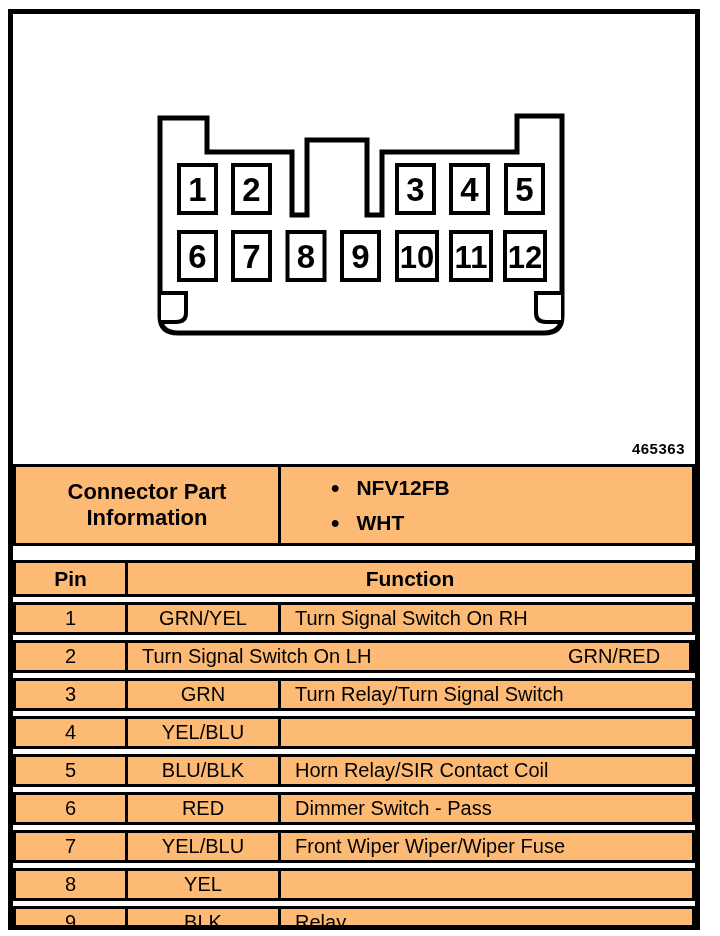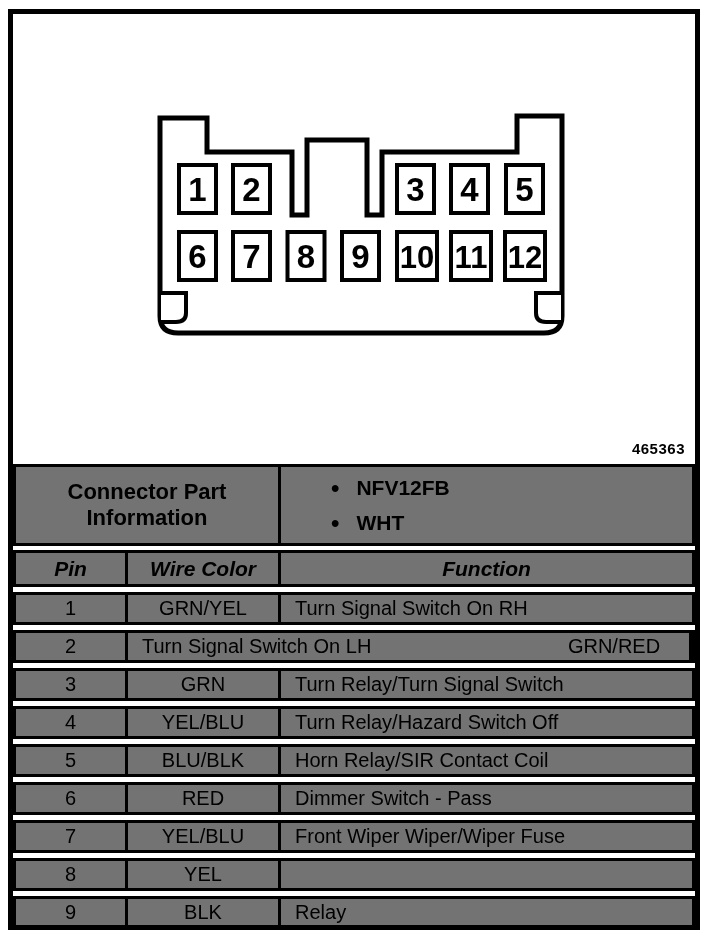--- a/index.html
+++ b/index.html
@@ -14,42 +14,42 @@
   }
   
   .diagram-area{position:relative;height:450px;}
   .diagram-area svg{position:absolute;left:0;top:0;}
   .fig-num{
     position:absolute;right:10px;bottom:7px;
     font-size:15px;font-weight:700;letter-spacing:.5px;
   }
   
   .trow{
-    box-sizing:border-box;border:3px solid #000;background:#737373;
+    box-sizing:border-box;border:3px solid #000;background:#fdba74;
     display:flex;align-items:stretch;
   }
   .cell{box-sizing:border-box;display:flex;align-items:center;}
   .c-center{justify-content:center;text-align:center;}
   .c-left{justify-content:flex-start;}
   .col-pin{width:112px;border-right:3px solid #000;}
   .col-wire{width:153px;border-right:3px solid #000;}
   .col-fn{flex:1;padding-left:14px;}
   .col-info{width:265px;border-right:3px solid #000;}
   .info-row{height:82px;}
   .info-label{
     font-size:22px;font-weight:700;line-height:1.18;
     max-width:195px;margin:0 auto;text-align:center;
   }
   .info-list{
     flex:1;display:flex;flex-direction:column;justify-content:center;
     gap:11px;padding-left:50px;
   }
   .info-item{display:flex;align-items:center;font-size:21px;font-weight:700;}
   .bullet{font-size:24px;line-height:1;margin-right:17px;}
-  .header-row{height:37px;margin-top:4px;font-size:21px;font-weight:700;font-style:italic;}
+  .header-row{height:37px;margin-top:14px;font-size:21px;font-weight:700;}
   .data-row{height:33px;margin-top:5px;font-size:20px;font-weight:400;}
 </style>
 </head>
 <body>
 
 <div class="frame">
 
   <div class="diagram-area">
     <svg width="682" height="450" viewBox="0 0 682 450">
 
@@ -102,21 +102,20 @@
       </div>
       <div class="info-item">
         <span class="bullet">•</span>
         <span>WHT</span>
       </div>
     </div>
   </div>
 
   <div class="trow header-row">
     <div class="cell c-center col-pin">Pin</div>
-    <div class="cell c-center col-wire">Wire Color</div>
     <div class="cell c-center" style="flex:1;">Function</div>
   </div>
 
   <div class="trow data-row">
     <div class="cell c-center col-pin">1</div>
     <div class="cell c-center col-wire">GRN/YEL</div>
     <div class="cell c-left col-fn">Turn Signal Switch On RH</div>
   </div>
   <div class="trow data-row">
     <div class="cell c-center col-pin">2</div>
@@ -124,21 +123,20 @@
     <div class="cell c-center col-wire">GRN/RED</div>
   </div>
   <div class="trow data-row">
     <div class="cell c-center col-pin">3</div>
     <div class="cell c-center col-wire">GRN</div>
     <div class="cell c-left col-fn">Turn Relay/Turn Signal Switch</div>
   </div>
   <div class="trow data-row">
     <div class="cell c-center col-pin">4</div>
     <div class="cell c-center col-wire">YEL/BLU</div>
-    <div class="cell c-left col-fn">Turn Relay/Hazard Switch Off</div>
   </div>
   <div class="trow data-row">
     <div class="cell c-center col-pin">5</div>
     <div class="cell c-center col-wire">BLU/BLK</div>
     <div class="cell c-left col-fn">Horn Relay/SIR Contact Coil</div>
   </div>
   <div class="trow data-row">
     <div class="cell c-center col-pin">6</div>
     <div class="cell c-center col-wire">RED</div>
     <div class="cell c-left col-fn">Dimmer Switch - Pass</div>

